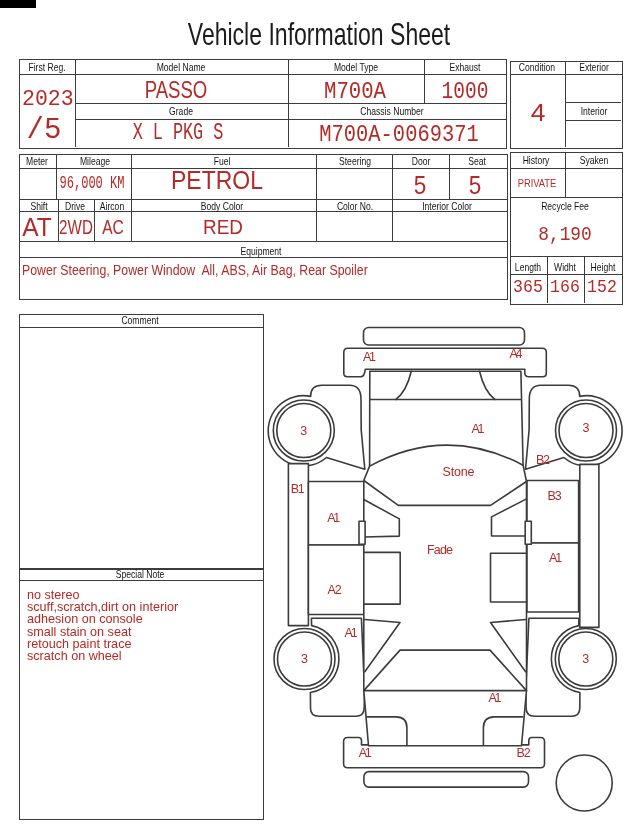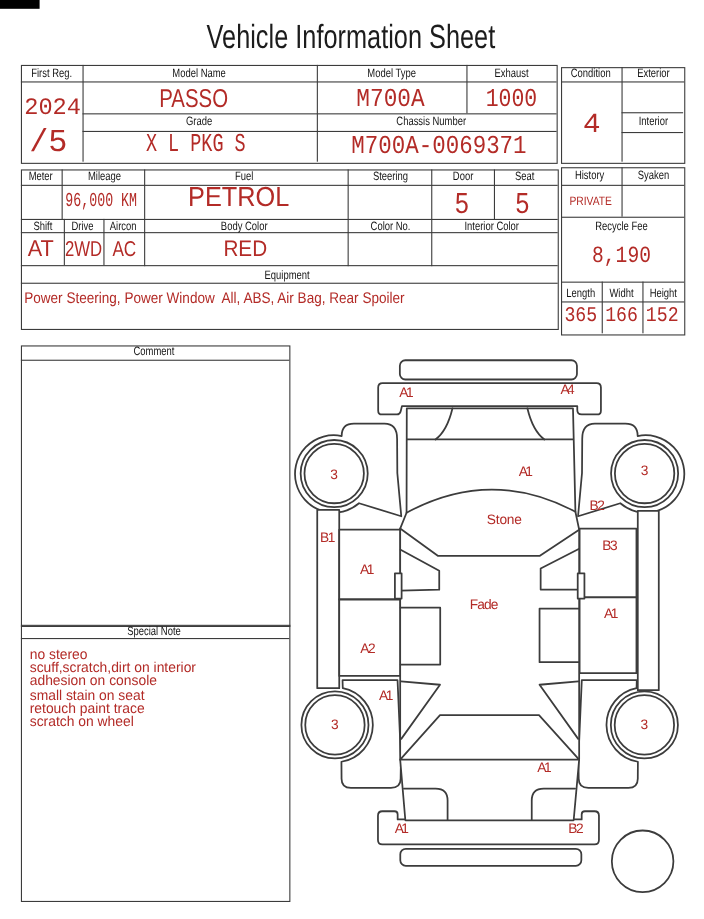--- a/index.html
+++ b/index.html
@@ -37,21 +37,21 @@
 <div class="t" id="l_mn" style="left:181px;top:67px;transform:translate(-50%,-50%) scaleX(0.78);">Model Name</div>
 
 <div class="t" id="l_mt" style="left:356px;top:67px;transform:translate(-50%,-50%) scaleX(0.78);">Model Type</div>
 
 <div class="t" id="l_ex" style="left:465px;top:67px;transform:translate(-50%,-50%) scaleX(0.78);">Exhaust</div>
 
 <div class="t" id="l_gr" style="left:181px;top:111px;transform:translate(-50%,-50%) scaleX(0.78);">Grade</div>
 
 <div class="t" id="l_cn" style="left:392px;top:111px;transform:translate(-50%,-50%) scaleX(0.78);">Chassis Number</div>
 
-<div class="t r" id="v_2017" style="left:47.8px;top:99.2px;font-size:21.5px;font-family:'Liberation Mono',monospace;transform:translate(-50%,-50%) scaleX(1);">2024</div>
+<div class="t r" id="v_2017" style="left:47.8px;top:99.2px;font-size:21.5px;font-family:'Liberation Mono',monospace;transform:translate(-50%,-50%) scaleX(1);">2023</div>
 
 <div class="t r" id="v_slash5" style="left:43.9px;top:130px;font-size:29px;font-family:'Liberation Mono',monospace;transform:translate(-50%,-50%) scaleX(1);">/5</div>
 
 <div class="t r" id="v_passo" style="left:175.5px;top:90px;font-size:23.5px;transform:translate(-50%,-50%) scaleX(0.79);">PASSO</div>
 
 <div class="t r" id="v_m700a" style="left:354.7px;top:90.5px;font-size:23.5px;font-family:'Liberation Mono',monospace;transform:translate(-50%,-50%) scaleX(0.88);">M700A</div>
 
 <div class="t r" id="v_1000" style="left:465.2px;top:90.5px;font-size:23.5px;font-family:'Liberation Mono',monospace;transform:translate(-50%,-50%) scaleX(0.83);">1000</div>
 
 <div class="t r" id="v_grade" style="left:177.7px;top:132px;font-size:23.5px;font-family:'Liberation Mono',monospace;transform:translate(-50%,-50%) scaleX(0.715);">X L PKG S</div>
@@ -127,21 +127,21 @@
 <div class="t" id="l_drive" style="left:75px;top:205.8px;transform:translate(-50%,-50%) scaleX(0.78);">Drive</div>
 
 <div class="t" id="l_aircon" style="left:111.7px;top:205.8px;transform:translate(-50%,-50%) scaleX(0.78);">Aircon</div>
 
 <div class="t" id="l_bc" style="left:222.2px;top:205.8px;transform:translate(-50%,-50%) scaleX(0.78);">Body Color</div>
 
 <div class="t" id="l_cno" style="left:355px;top:205.8px;transform:translate(-50%,-50%) scaleX(0.78);">Color No.</div>
 
 <div class="t" id="l_ic" style="left:446.5px;top:205.8px;transform:translate(-50%,-50%) scaleX(0.78);">Interior Color</div>
 
-<div class="t r" id="v_at" style="left:36.6px;top:226.5px;font-size:21px;transform:translate(-50%,-50%) scaleX(0.94);">AT</div>
+<div class="t r" id="v_at" style="left:36.6px;top:226.5px;font-size:26px;transform:translate(-50%,-50%) scaleX(0.94);">AT</div>
 
 <div class="t r" id="v_2wd" style="left:76px;top:226.5px;font-size:19.5px;transform:translate(-50%,-50%) scaleX(0.78);">2WD</div>
 
 <div class="t r" id="v_ac" style="left:112.9px;top:226.5px;font-size:19.5px;transform:translate(-50%,-50%) scaleX(0.80);">AC</div>
 
 <div class="t r" id="v_red" style="left:223.1px;top:226.5px;font-size:20.5px;transform:translate(-50%,-50%) scaleX(0.92);">RED</div>
 
 <div class="t" id="l_equip" style="left:261px;top:250.5px;transform:translate(-50%,-50%) scaleX(0.78);">Equipment</div>
 
 <div class="t r" id="v_equip" style="left:21.9px;top:270.4px;font-size:14px;transform-origin:0 50%;transform:translate(0,-50%) scaleX(0.88);">Power Steering, Power Window&nbsp; All, ABS, Air Bag, Rear Spoiler</div>

